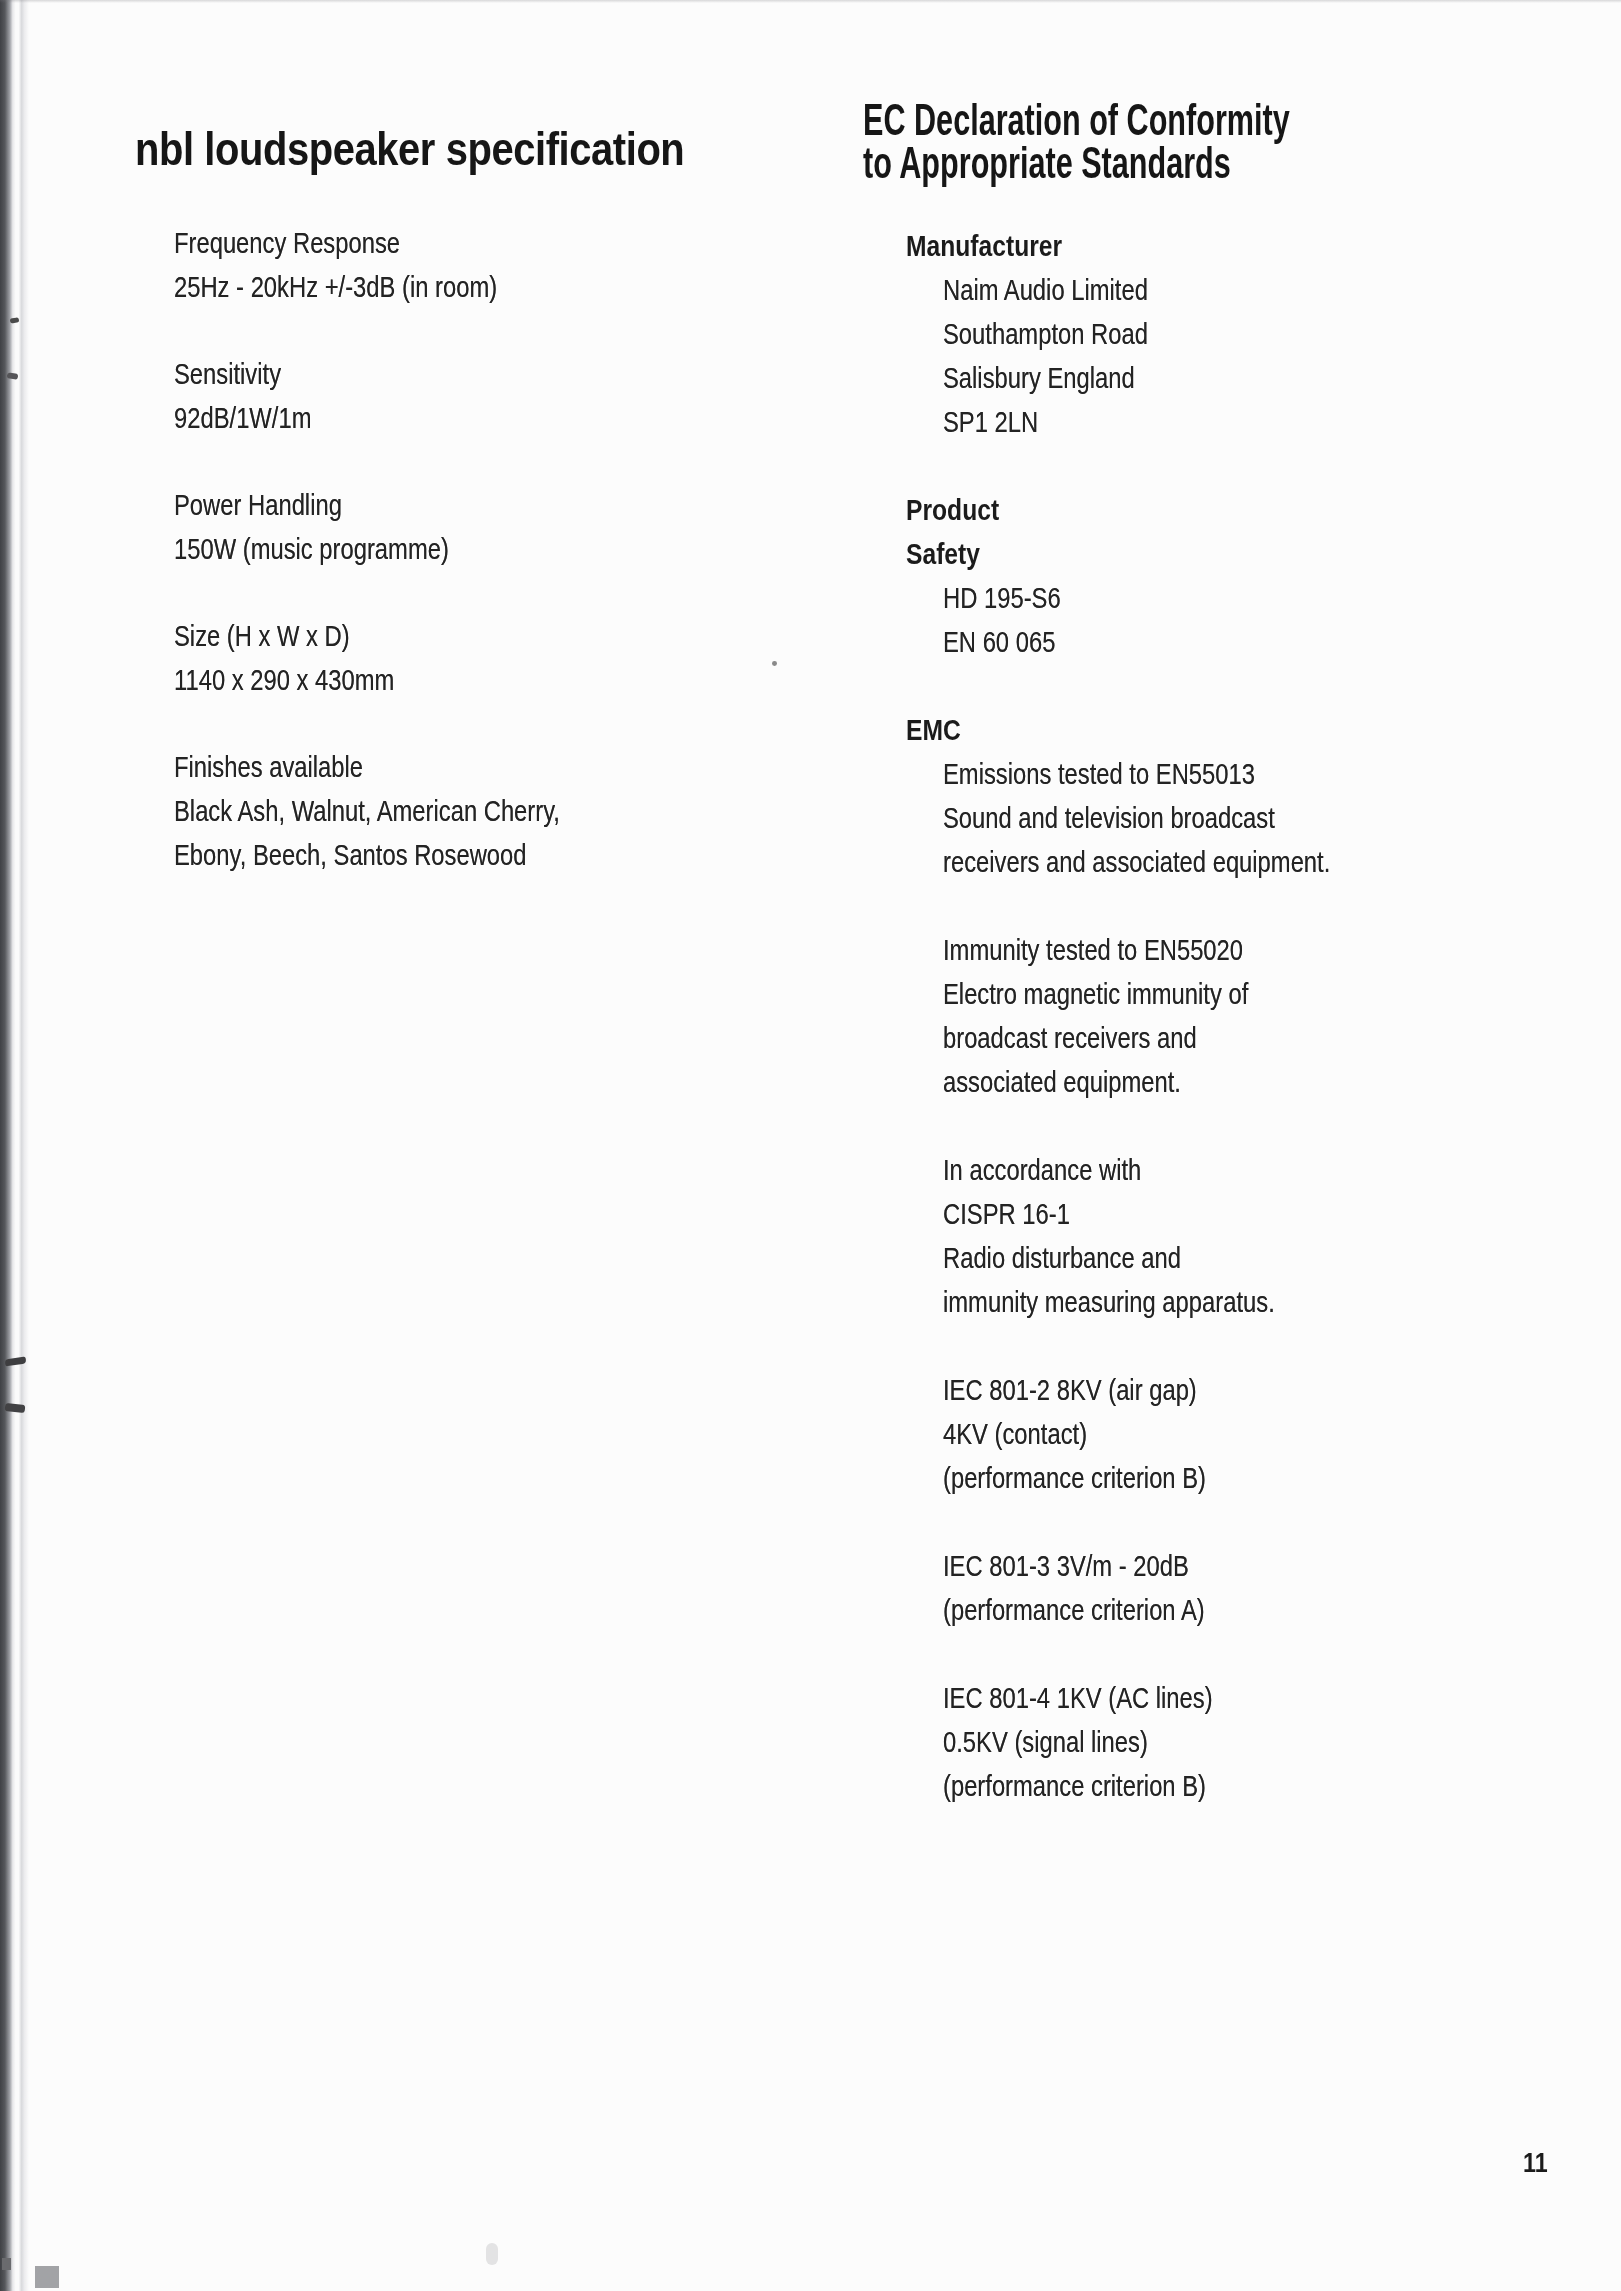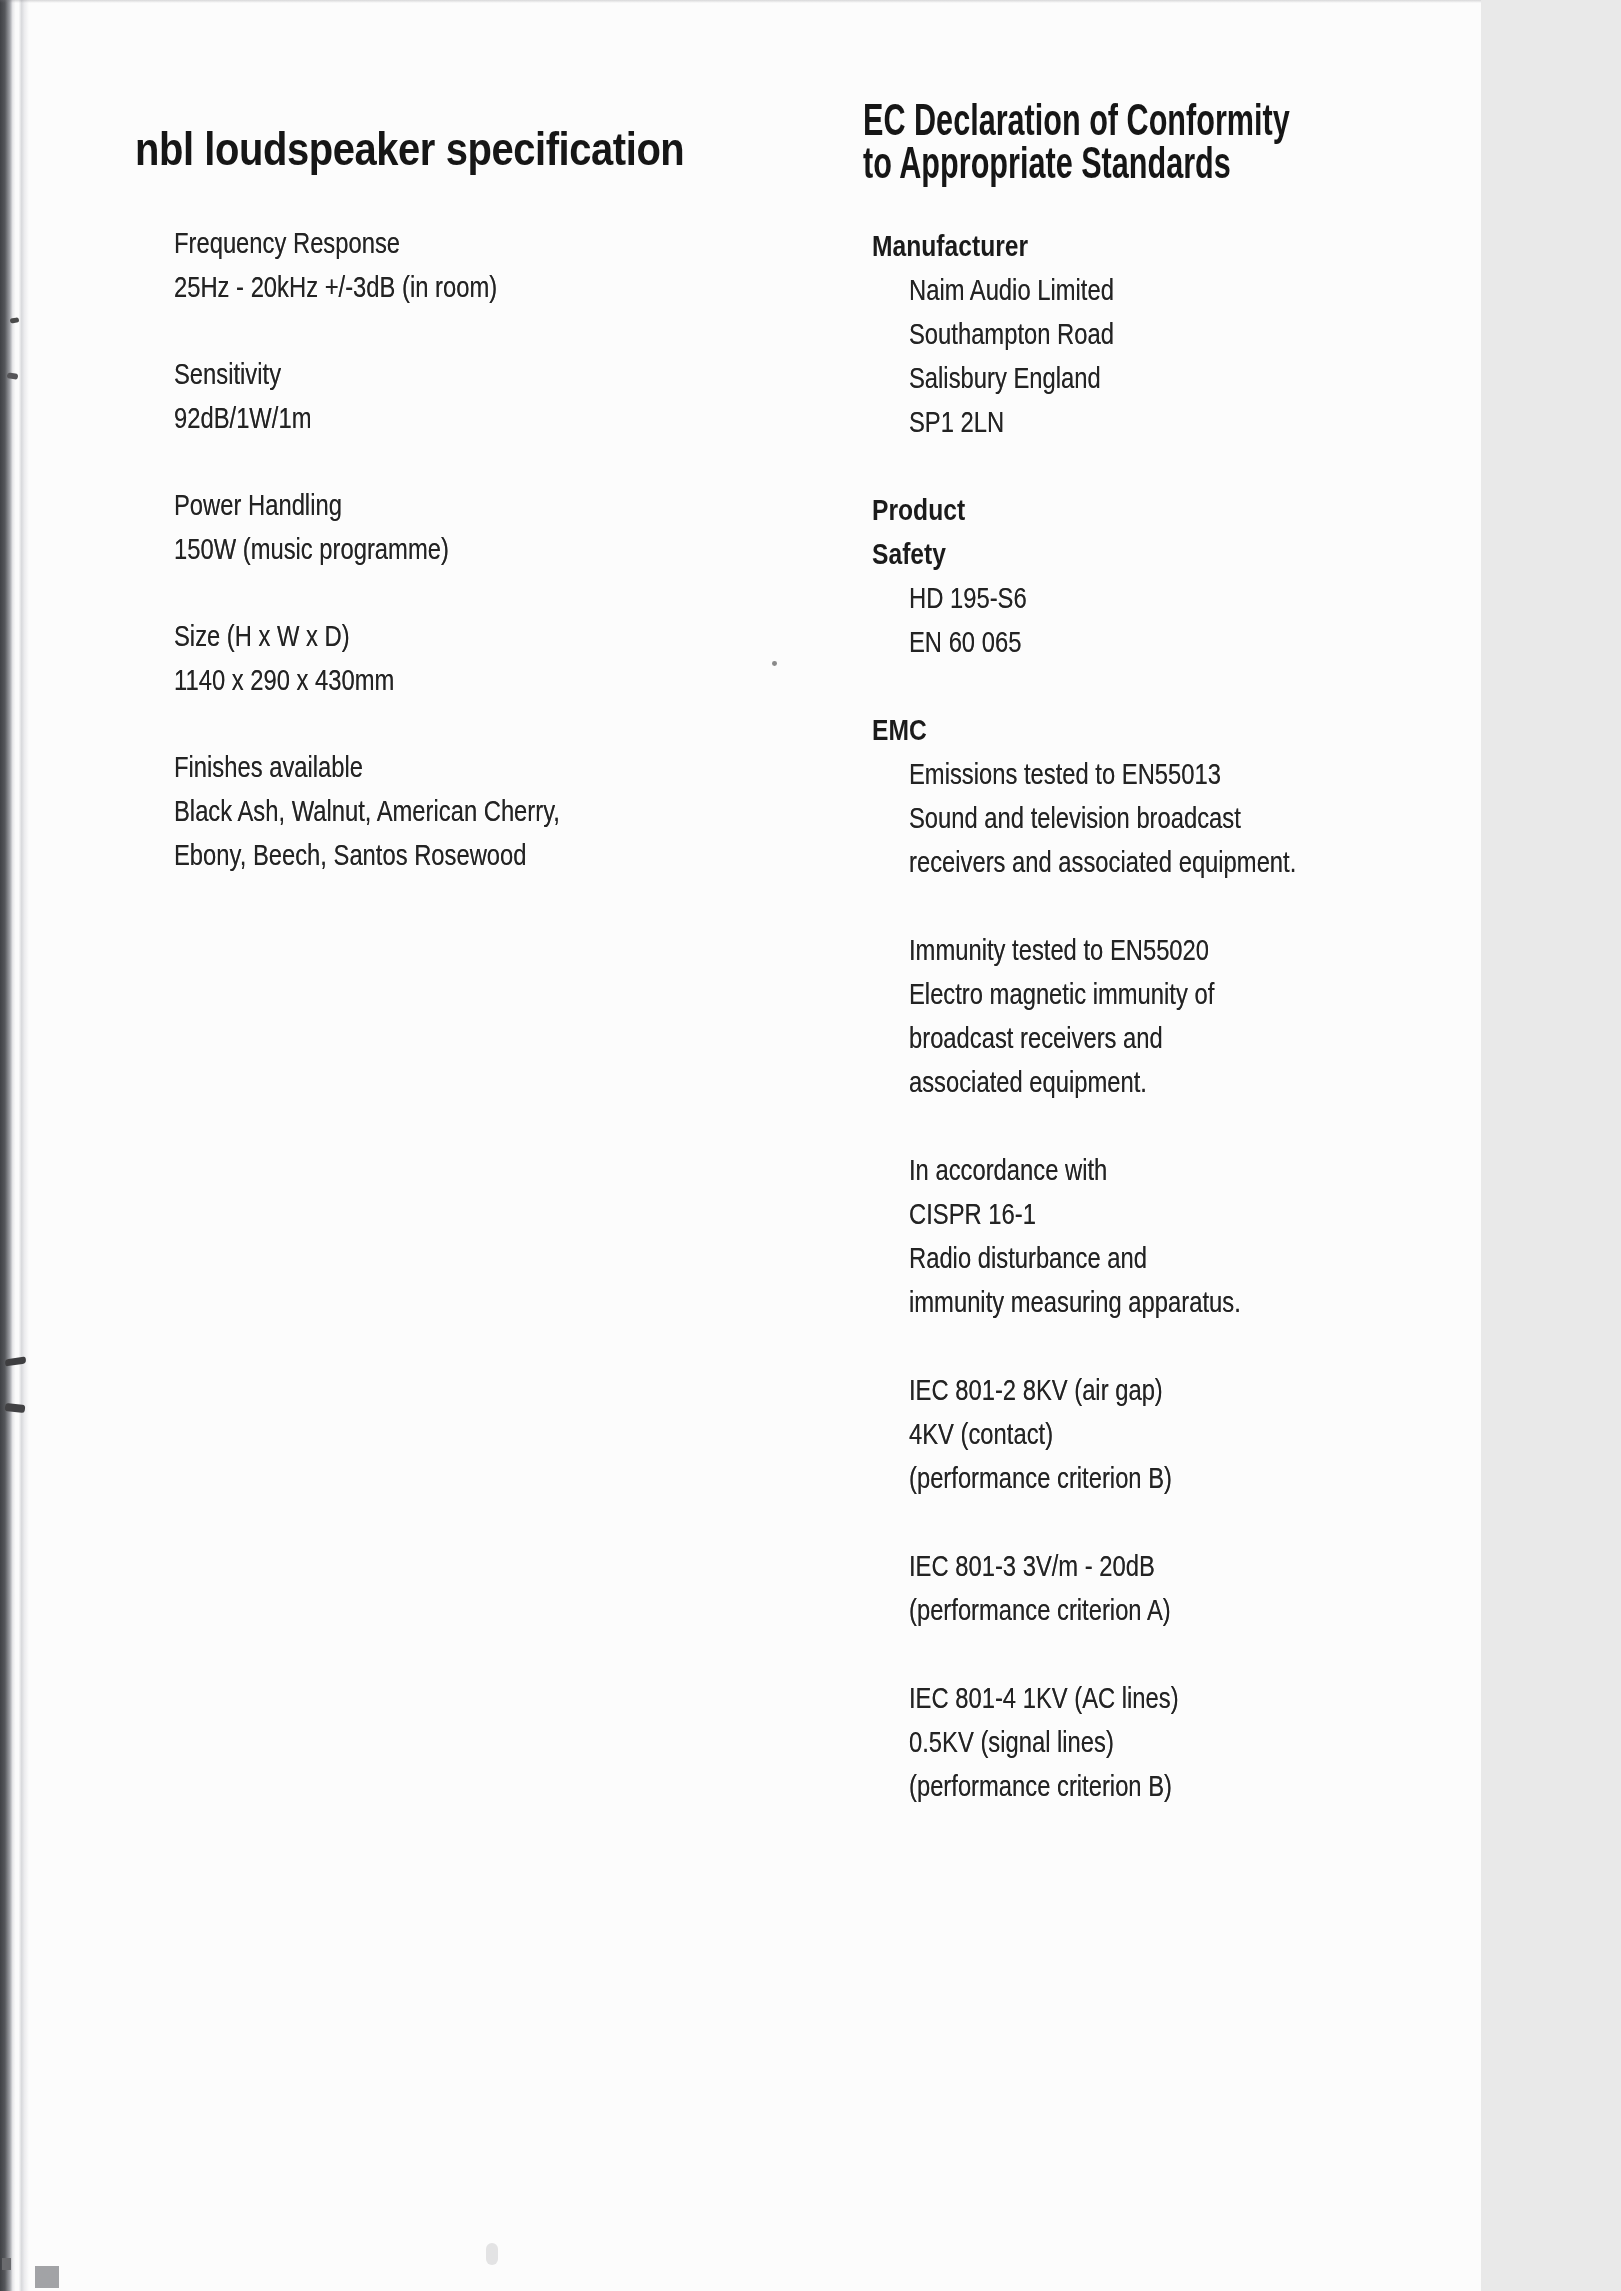--- a/index.html
+++ b/index.html
@@ -1,18 +1,18 @@
 <!DOCTYPE html>
 <html><head>
 <meta charset="utf-8">
 <style>
   html, body { margin: 0; padding: 0; background: #e9e9e9; }
   .page {
     position: relative;
-    width: 1481px;
+    width: 1621px;
     height: 2292px;
     background: #fcfcfc;
     overflow: hidden;
     font-family: "Liberation Sans", sans-serif;
     color: #232323;
   }
 
   
   .scan-edge {
     position: absolute; left: 0; top: 0; width: 29px; height: 100%;
@@ -41,21 +41,21 @@
 
   
   .spec-list { position: absolute; left: 174px; top: 205px; }
   .spec-group { margin-bottom: 43px; margin-top: 16px; }
   .line {
     font-size: 29px; line-height: 44px; white-space: nowrap;
     text-shadow: 0 0 0.5px rgba(35,35,35,0.6);
   }
 
   
-  .decl-sections { position: absolute; left: 872px; top: 224px; }
+  .decl-sections { position: absolute; left: 906px; top: 224px; }
   .r-line {
     font-size: 29px; line-height: 44px; white-space: nowrap;
     text-shadow: 0 0 0.5px rgba(35,35,35,0.6);
   }
   .decl-paragraph { margin-bottom: 44px; }
   .heading { font-weight: bold; color: #1b1b1b; text-shadow: none; }
   .condensed   { transform: scaleX(0.82); transform-origin: 0 50%; }
   .condensed-h { transform: scaleX(0.85); transform-origin: 0 50%; }
   .indent { margin-left: 37px; }
 

